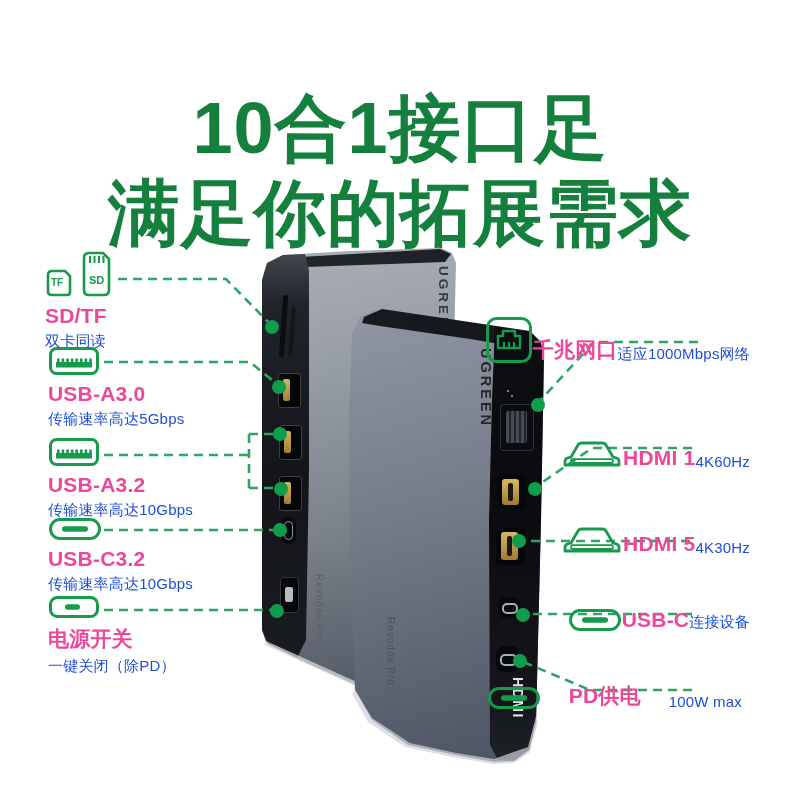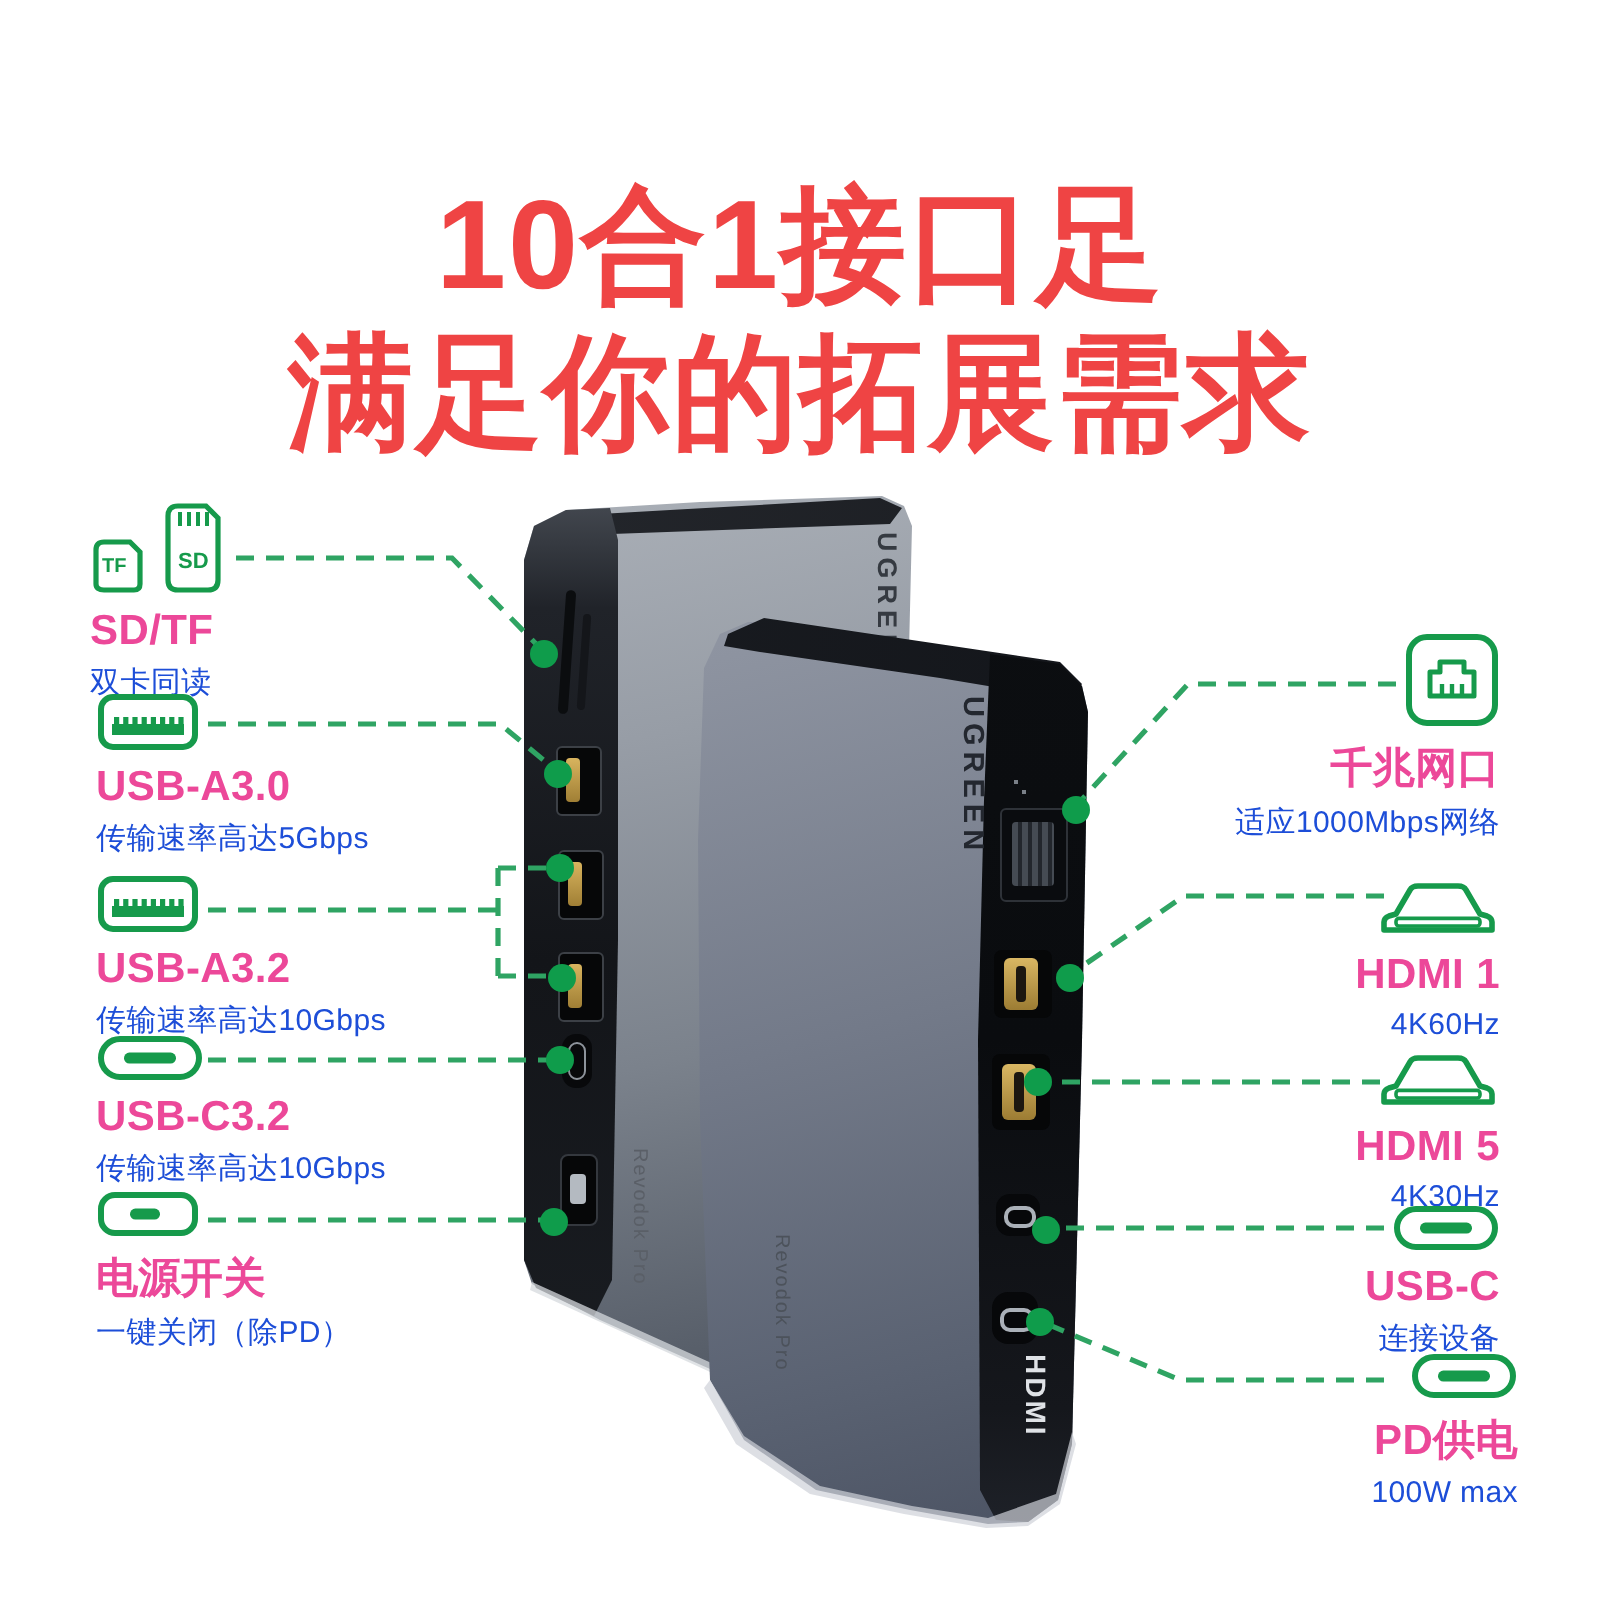--- a/index.html
+++ b/index.html
@@ -1,25 +1,25 @@
 <!DOCTYPE html>
 <html><head>
 <meta charset="utf-8">
 <style>
   html,body{margin:0;padding:0;background:#fff;}
   #stage{position:relative;width:800px;height:800px;background:#fff;overflow:hidden;
          font-family:"Liberation Sans","DejaVu Sans",sans-serif;}
   
   .title{position:absolute;left:0;top:86px;width:800px;text-align:center;
-         font-weight:800;color:#ef4444;font-size:63px;line-height:1.18;letter-spacing:1px;}
+         font-weight:800;color:#15803d;font-size:72px;line-height:1.18;letter-spacing:1px;}
   
   .grp{position:absolute;}
   .grp .name{font-size:21px;font-weight:700;color:#ec4899;letter-spacing:.2px;margin-top:6px;}
   .grp .desc{font-size:15px;color:#1d4ed8;margin-top:4px;letter-spacing:.2px;}
-  .grp.right{text-align:right;display:flex;flex-direction:column;align-items:flex-end;}
+  .grp.right{text-align:right;display:flex;flex-direction:row;align-items:flex-end;}
   .icon svg{display:block;}
   
   .dev{position:absolute;left:0;top:0;width:800px;height:800px;}
   .poly{position:absolute;left:0;top:0;width:800px;height:800px;}
   .vtxt{position:absolute;transform-origin:0 0;transform:rotate(90deg);white-space:nowrap;}
   .port{position:absolute;}
   .inner{position:absolute;}
   
   #lines{position:absolute;left:0;top:0;}
 </style>
@@ -255,21 +255,21 @@
     <div class="icon">
       <svg width="54" height="24" viewBox="0 0 54 24">
         <rect x="2.5" y="2.5" width="49" height="19" rx="9.5" fill="none" stroke="#169a4b" stroke-width="3"></rect>
         <rect x="14" y="9.3" width="26" height="5.5" rx="2.7" fill="#169a4b"></rect>
       </svg>
     </div>
     <div class="name">USB-C</div>
     <div class="desc">连接设备</div>
   </div>
 
-  <div class="grp right" style="right:41px;top:676px;">
+  <div class="grp right" style="right:58px;top:676px;gap:28px;">
     <div class="icon">
       <svg width="54" height="24" viewBox="0 0 54 24">
         <rect x="2.5" y="2.5" width="49" height="19" rx="9.5" fill="none" stroke="#169a4b" stroke-width="3"></rect>
         <rect x="14" y="9.3" width="26" height="5.5" rx="2.7" fill="#169a4b"></rect>
       </svg>
     </div>
     <div class="name">PD供电</div>
     <div class="desc">100W max</div>
   </div>
 

